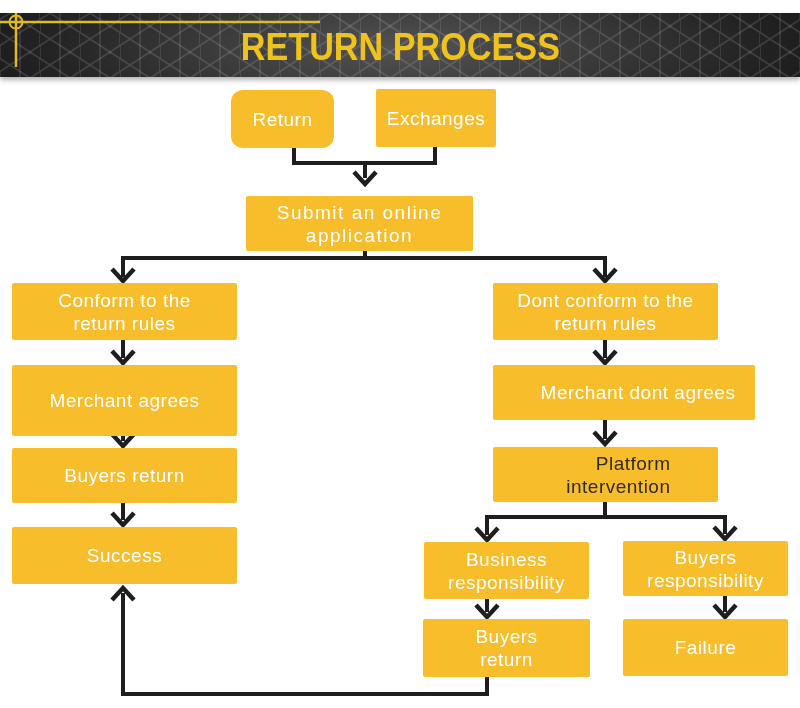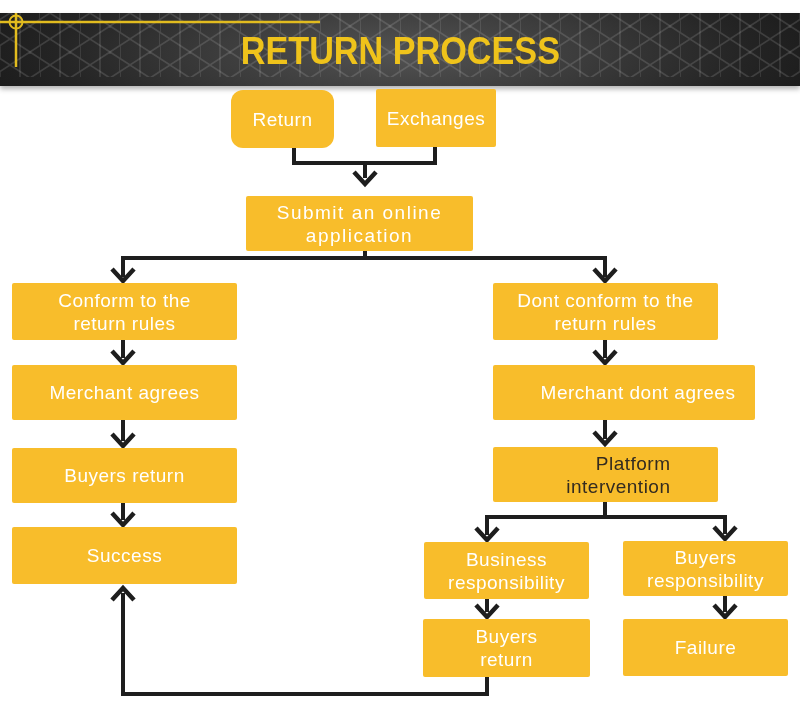--- a/index.html
+++ b/index.html
@@ -15,21 +15,21 @@
   body{
     width:800px;height:708px;
     background:var(--page-bg,#fff);
     font-family:"Liberation Sans","DejaVu Sans",sans-serif;
     position:relative;overflow:hidden;
   }
   .stage{position:absolute;left:0;top:0;width:800px;height:708px;}
 
   
   .banner{
-    position:absolute;left:0;top:13px;width:800px;height:73px;
+    position:absolute;left:0;top:13px;width:800px;height:64px;
     background:radial-gradient(ellipse 60% 170% at 50% 55%, #535353 0%, #3c3c3c 38%, #242424 72%, #171717 100%);
     box-shadow:0 3px 5px rgba(0,0,0,0.30);
   }
   .banner svg{position:absolute;left:0;top:0;display:block;}
   .hex-cell{fill:none;stroke:rgba(255,255,255,0.13);stroke-width:1.5;stroke-linejoin:round;}
   .accent{stroke:var(--accent-line,#E2BC1F);fill:none;}
   .banner-title-wrap{
     position:absolute;inset:0;display:flex;align-items:center;justify-content:center;
     padding-top:4px;
   }
@@ -54,21 +54,21 @@
   .tw130 span{max-width:130px;text-align:right;}
   .tw180 span{max-width:180px;}
   .tw200 span{max-width:200px;}
   .tw205 span{max-width:205px;}
   #n-submit{letter-spacing:1.5px;}
 
   #n-return               {left:231px;top:90px; width:103px;height:58px;border-radius:12px;}
   #n-exchanges            {left:376px;top:89px; width:120px;height:58px;}
   #n-submit               {left:246px;top:196px;width:227px;height:55px;}
   #n-conform              {left:12px; top:283px;width:225px;height:57px;}
-  #n-merchant-agrees      {left:12px; top:365px;width:225px;height:55px;}
+  #n-merchant-agrees      {left:12px; top:365px;width:225px;height:71px;}
   #n-buyers-return        {left:12px; top:448px;width:225px;height:55px;}
   #n-success              {left:12px; top:527px;width:225px;height:57px;}
   #n-dont-conform         {left:493px;top:283px;width:225px;height:57px;}
   #n-merchant-dont-agrees {left:493px;top:365px;width:234px;height:55px;padding-left:28px;}
   #n-platform             {left:493px;top:447px;width:225px;height:55px;}
   #n-business-resp        {left:424px;top:542px;width:165px;height:57px;}
   #n-buyers-resp          {left:623px;top:541px;width:165px;height:55px;}
   #n-buyers-return-2      {left:423px;top:619px;width:167px;height:58px;}
   #n-failure              {left:623px;top:619px;width:165px;height:57px;}
 

